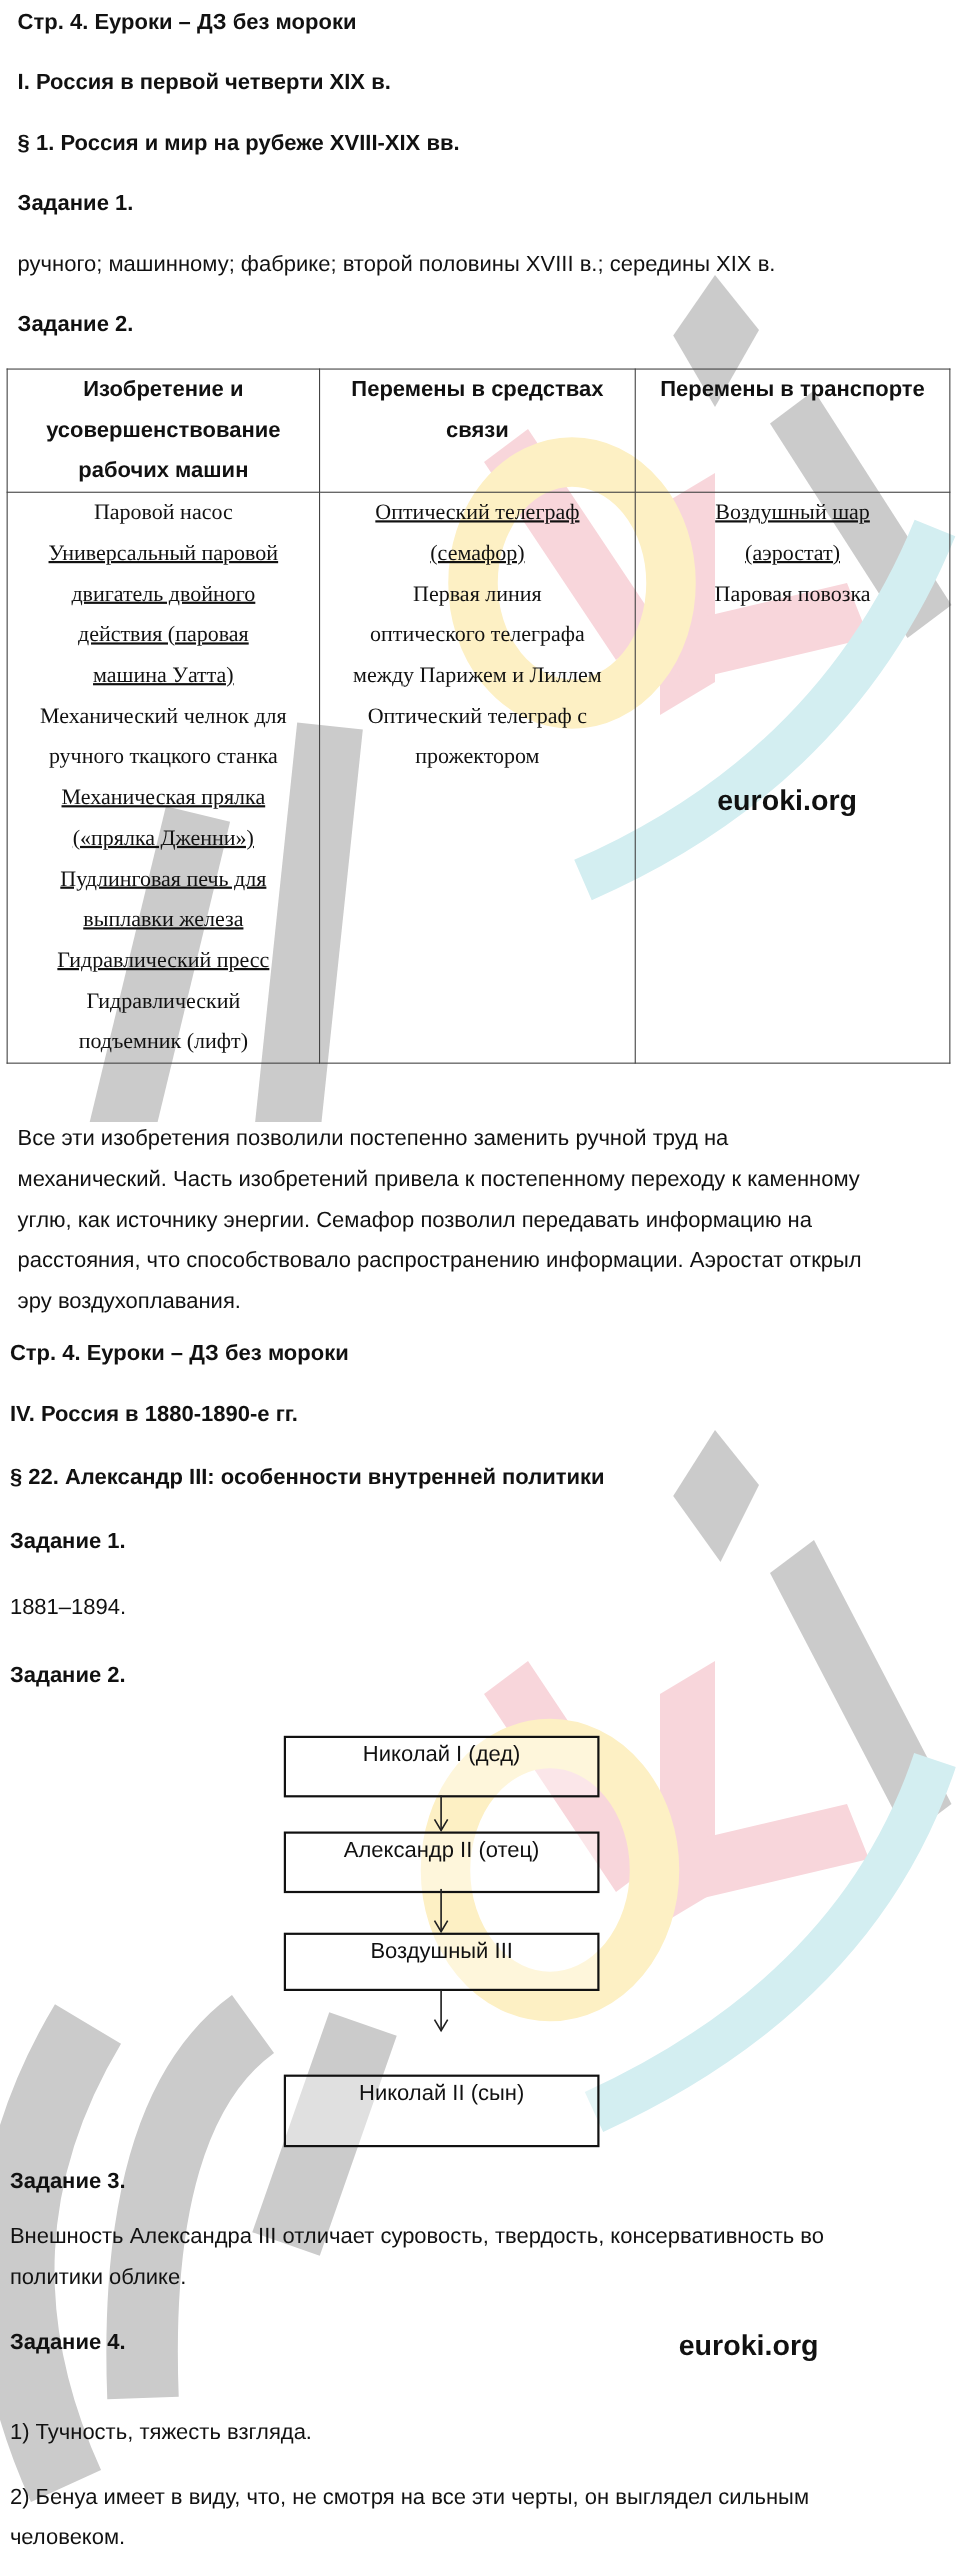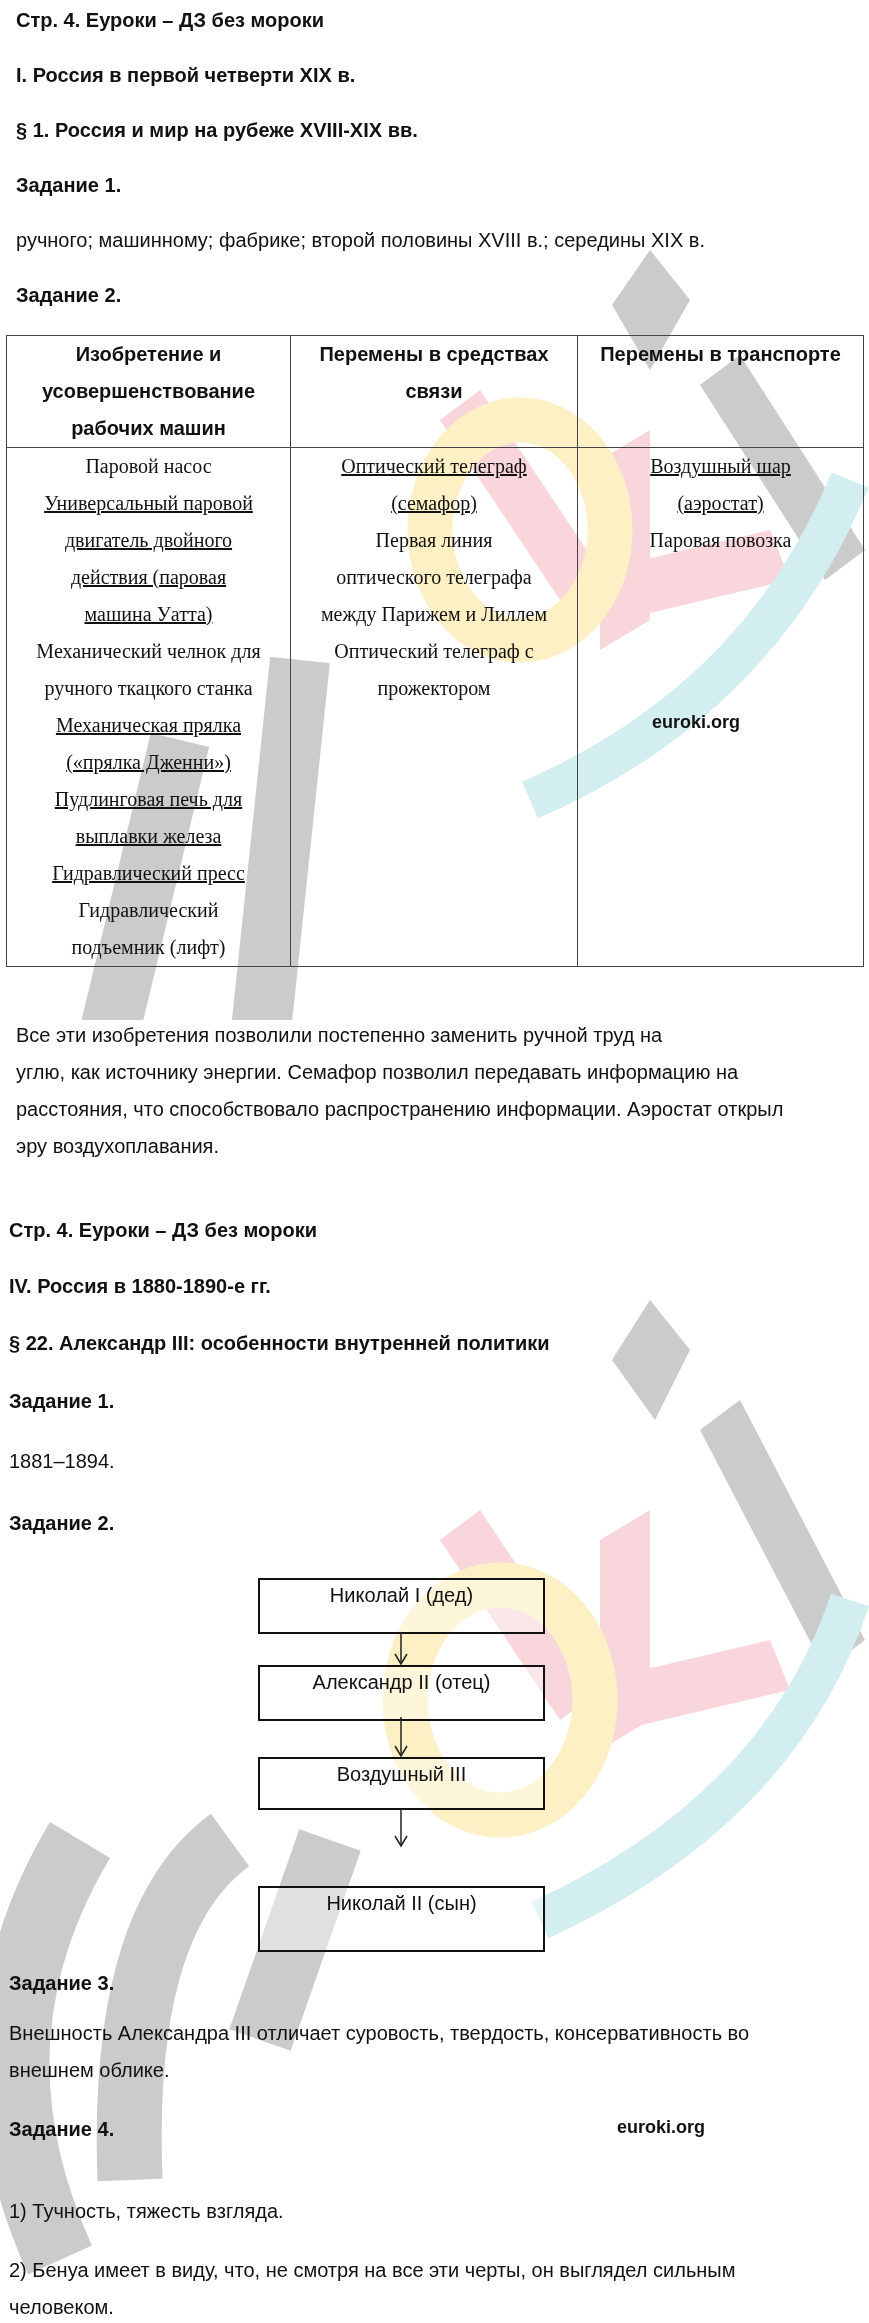--- a/index.html
+++ b/index.html
@@ -17,21 +17,21 @@
     position: absolute; left: 6px; top: 335px; width: 857px;
     border-collapse: collapse; table-layout: fixed; font-size: 20px; border-radius: 23px;
   }
   table.inv th, table.inv td {
     border: 1.5px solid #444; vertical-align: top; text-align: center; padding: 0 4px;
   }
   table.inv th { font-weight: bold; line-height: 37px; height: 110px; padding-top: 0; }
   table.inv td { line-height: 37px; height: 515px; font-family: Liberation Serif, serif; }
   table.inv td .ln { display: block; white-space: nowrap; }
   .u { text-decoration: underline; }
-  .site { position: absolute; font-weight: bold; font-size: 18px; white-space: nowrap; }
+  .site { position: absolute; font-weight: bold; font-size: 26px; white-space: nowrap; }
   .box {
     position: absolute; left: 258px; width: 287px; height: 56px;
     border: 2px solid #111; box-sizing: border-box; background: rgba(255,255,255,0.4);
     font-size: 20px; text-align: center; line-height: 30px;
   }
 </style>
 </head>
 <body>
 
 <svg class="wm" style="left:0;top:100px" width="869" height="920" viewBox="0 0 869 920">
@@ -128,20 +128,21 @@
           <span class="ln">Паровая повозка</span>
         </td>
       </tr>
     </tbody>
   </table>
 
   <div class="site" style="left:652px;top:712px">euroki.org</div>
 
   <div class="para" style="top:1017px">
     <span>Все эти изобретения позволили постепенно заменить ручной труд на</span>
+    <span>механический. Часть изобретений привела к постепенному переходу к каменному</span>
     <span>углю, как источнику энергии. Семафор позволил передавать информацию на</span>
     <span>расстояния, что способствовало распространению информации. Аэростат открыл</span>
     <span>эру воздухоплавания.</span>
   </div>
 
   <div class="h" style="left:9px;top:1218px">Стр. 4. Еуроки – ДЗ без мороки</div>
   <div class="h" style="left:9px;top:1274px">IV. Россия в 1880-1890-е гг.</div>
   <div class="h" style="left:9px;top:1331px">§ 22. Александр III: особенности внутренней политики</div>
   <div class="h" style="left:9px;top:1389px">Задание 1.</div>
   <div class="t" style="left:9px;top:1449px">1881–1894.</div>
@@ -162,21 +163,21 @@
     <svg class="wm" style="left:394px;top:1809px;z-index:2" width="14" height="39">
       <line x1="7" y1="0" x2="7" y2="37" stroke="#222" stroke-width="1.5"></line>
       <polyline points="1,27 7,37 13,27" fill="none" stroke="#222" stroke-width="1.5"></polyline>
     </svg>
     <div class="box" style="top:1886px;height:66px"><span>Николай II (сын)</span></div>
   </div>
 
   <div class="h" style="left:9px;top:1971px">Задание 3.</div>
   <div class="para" style="left:9px;top:2015px">
     <span>Внешность Александра III отличает суровость, твердость, консервативность во</span>
-    <span>внешнем облике.</span>
+    <span>политики облике.</span>
   </div>
 
   <div class="h" style="left:9px;top:2117px">Задание 4.</div>
   <div class="site" style="left:617px;top:2117px">euroki.org</div>
 
   <div class="t" style="left:9px;top:2199px">1) Тучность, тяжесть взгляда.</div>
   <div class="para" style="left:9px;top:2252px">
     <span>2) Бенуа имеет в виду, что, не смотря на все эти черты, он выглядел сильным</span>
     <span>человеком.</span>
   </div>

